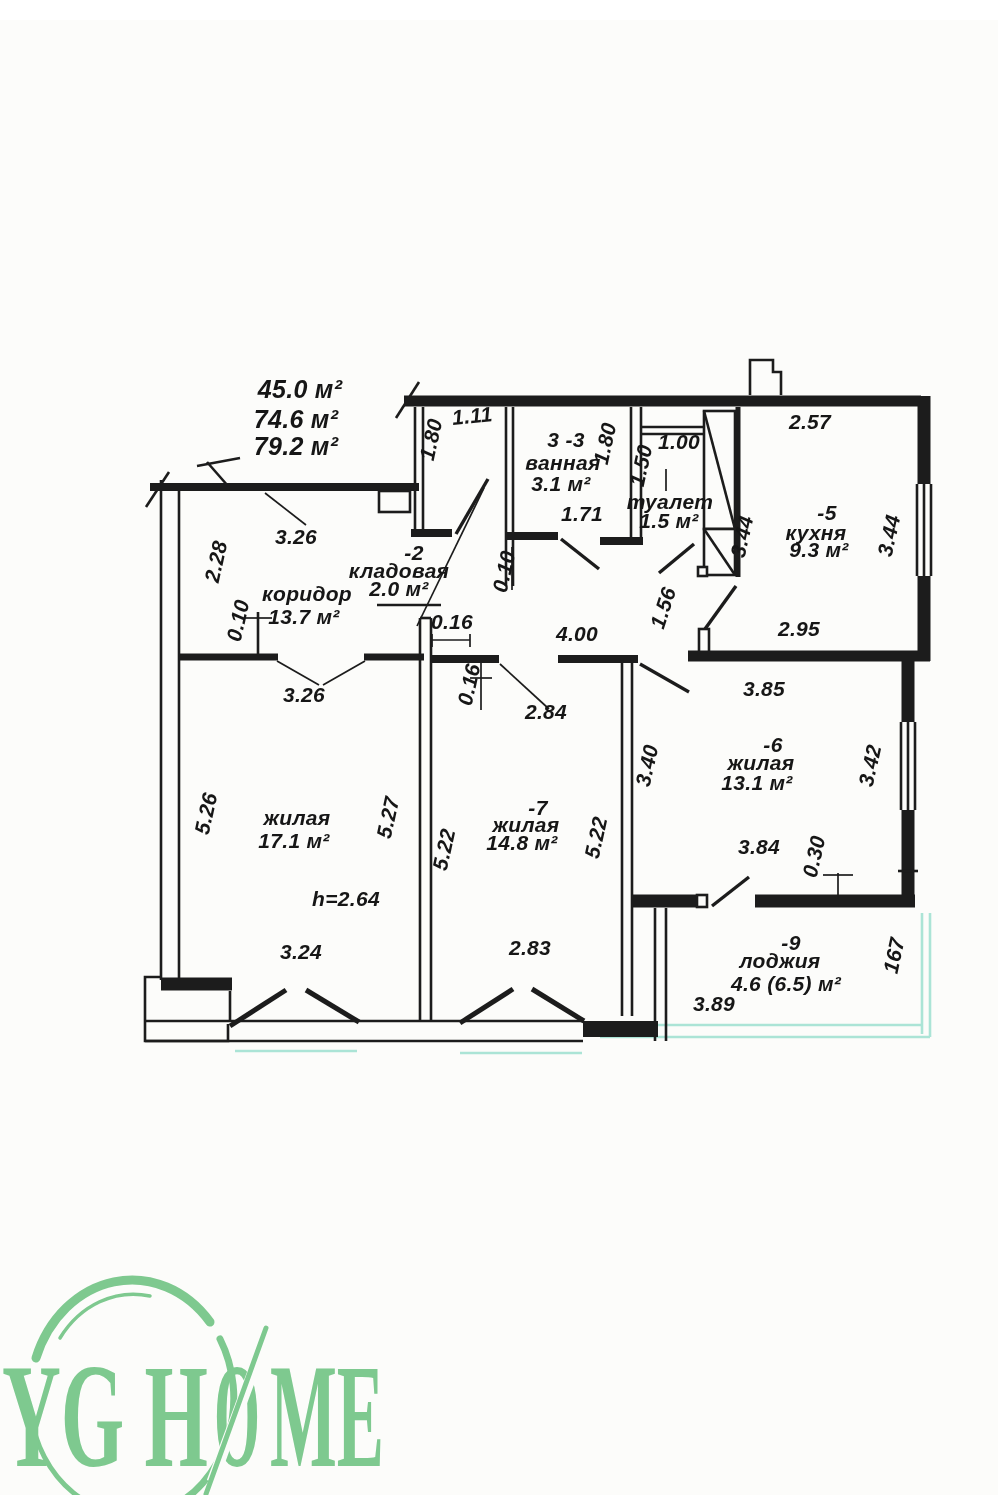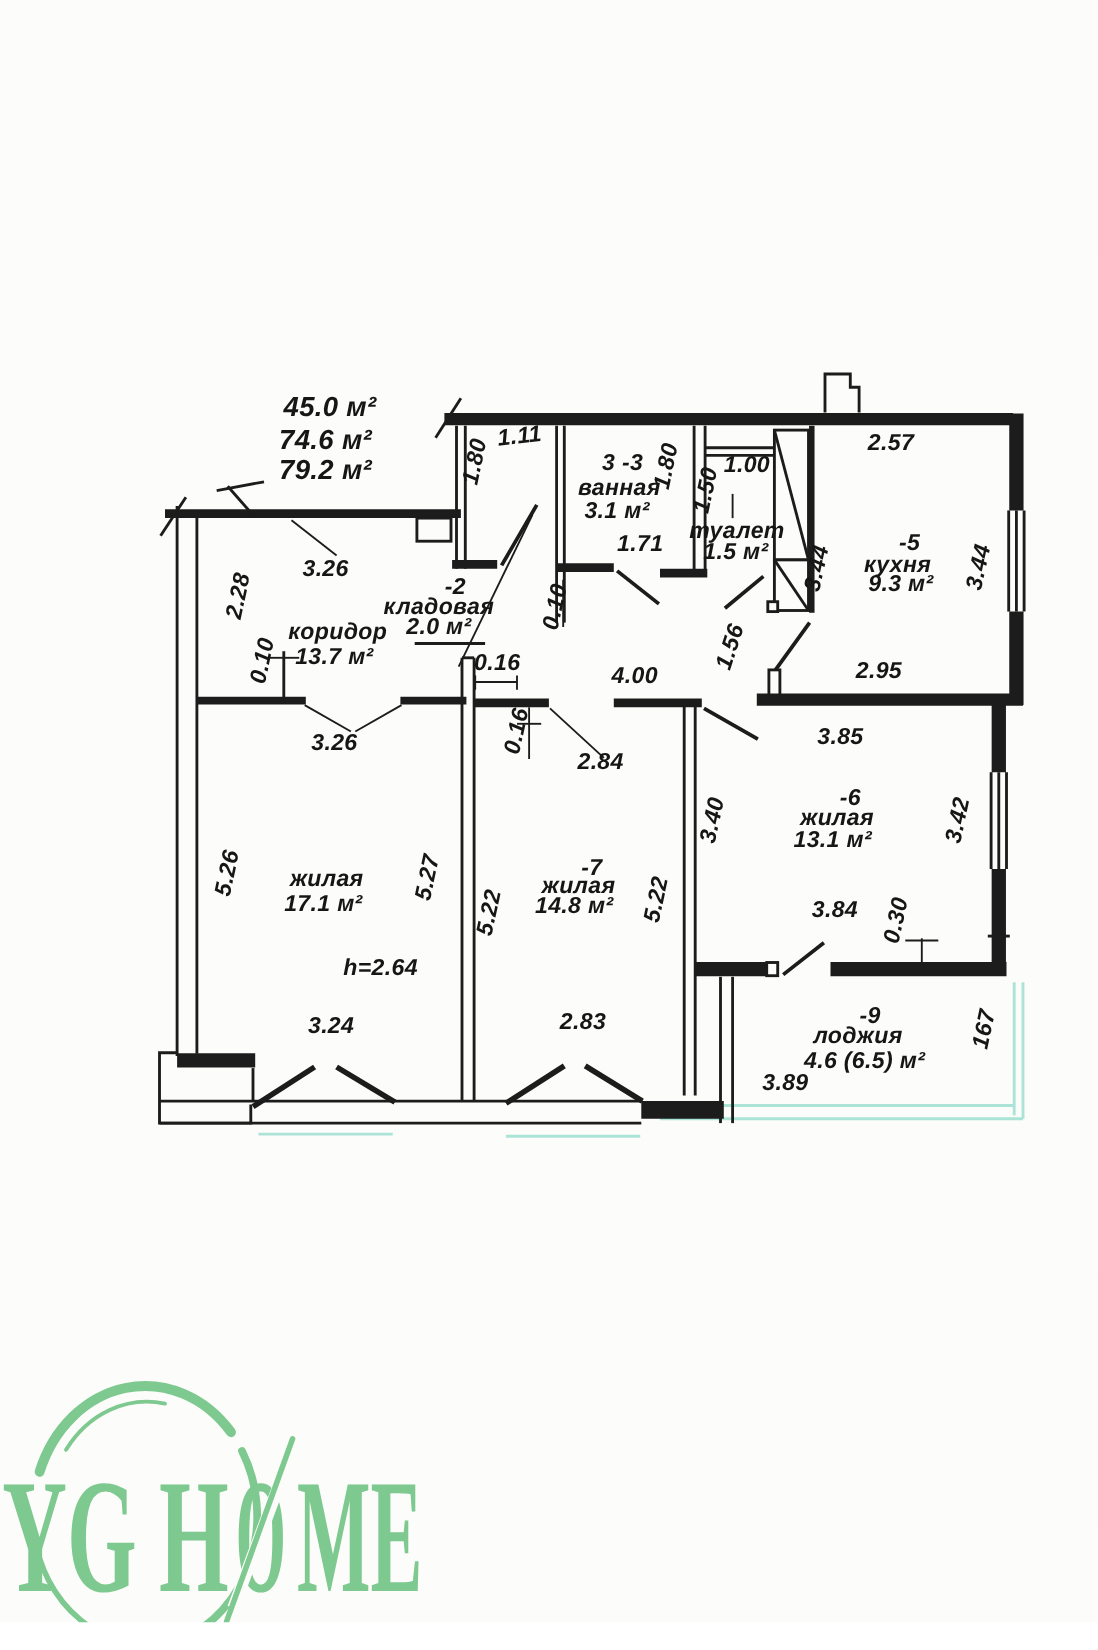--- a/index.html
+++ b/index.html
@@ -1,16 +1,16 @@
 <!DOCTYPE html>
 <html><head>
 <meta charset="utf-8">
 <style>
   html,body{margin:0;padding:0;background:#ffffff;}
-  .stage{position:relative;width:998px;height:1475px;background:#fcfcfa;overflow:hidden;}
+  .stage{position:relative;width:998px;height:1475px;background:#fcfcfa;overflow:hidden;margin-top:20px;}
   svg.plan{position:absolute;left:0;top:0;}
   
   .w5 {stroke:#1c1c1c;stroke-width:5;fill:none;}
   .w7 {stroke:#1c1c1c;stroke-width:7;fill:none;}
   .w8 {stroke:#1c1c1c;stroke-width:8;fill:none;}
   .w11{stroke:#1c1c1c;stroke-width:11;fill:none;}
   .w13{stroke:#1c1c1c;stroke-width:13;fill:none;}
   .w16{stroke:#1c1c1c;stroke-width:16;fill:none;}
   .t  {stroke:#1c1c1c;stroke-width:2.6;fill:none;}
   .leaf{stroke:#1c1c1c;stroke-width:3.4;fill:none;}

